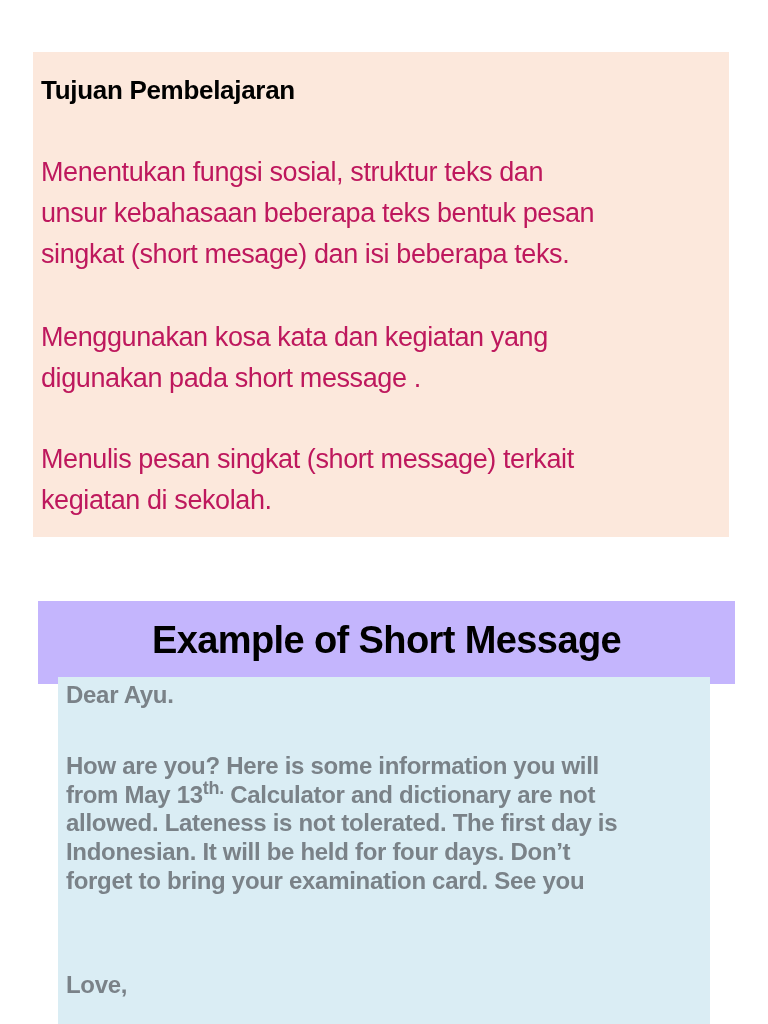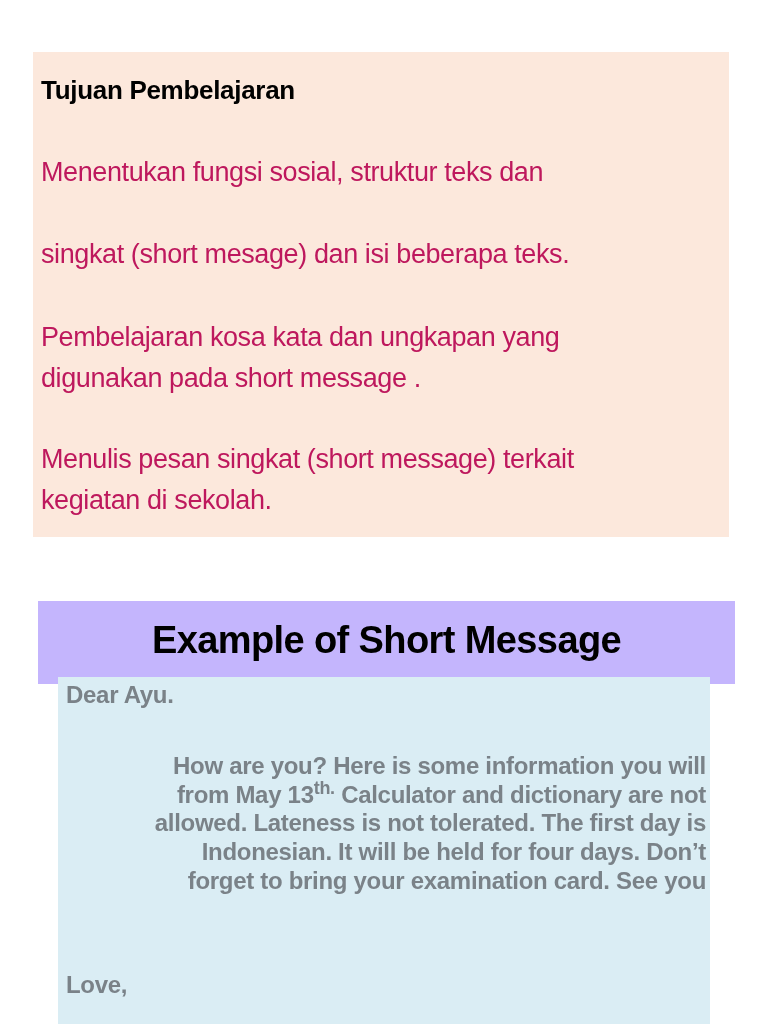--- a/index.html
+++ b/index.html
@@ -32,38 +32,38 @@
     }
     .message-box {
       position: absolute; left: 58px; top: 677px; width: 652px; height: 347px;
       background: #daedf4; box-sizing: border-box; padding: 4px 0 0 8px;
     }
     .msg-line {
       font-size: 24px; font-weight: bold; color: #7a8288; line-height: 28.7px;
       letter-spacing: -0.3px; margin: 0; width: 640px;
     }
     .msg-greeting { position: absolute; left: 8px; top: 4px; }
-    .msg-body { position: absolute; left: 8px; top: 75px; text-align: right; }
+    .msg-body { position: absolute; left: 8px; top: 75px; }
     .msg-closing { position: absolute; left: 8px; top: 294px; }
     sup { font-size: 18px; line-height: 0; }
   </style>
 </head>
 <body>
 
 <div class="objectives-box">
   <h2 class="objectives-heading">Tujuan Pembelajaran</h2>
 
   <p class="objective" style="top:100px;">
     <span>Menentukan fungsi sosial, struktur teks dan</span><br>
-    <br>
+    <span>unsur kebahasaan  beberapa teks bentuk pesan</span><br>
     <span>singkat (short mesage) dan isi beberapa teks.</span>
   </p>
 
   <p class="objective" style="top:265px;">
-    <span>Pembelajaran  kosa kata dan ungkapan yang</span><br>
+    <span>Menggunakan  kosa kata dan kegiatan yang</span><br>
     <span>digunakan pada short message .</span>
   </p>
 
   <p class="objective" style="top:387px;">
     <span>Menulis pesan singkat (short message) terkait</span><br>
     <span>kegiatan di sekolah.</span>
   </p>
 </div>
 
 <div class="title-box">

